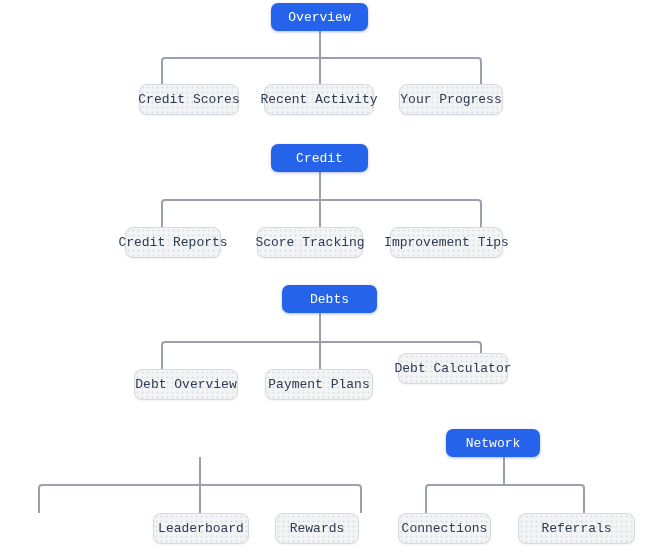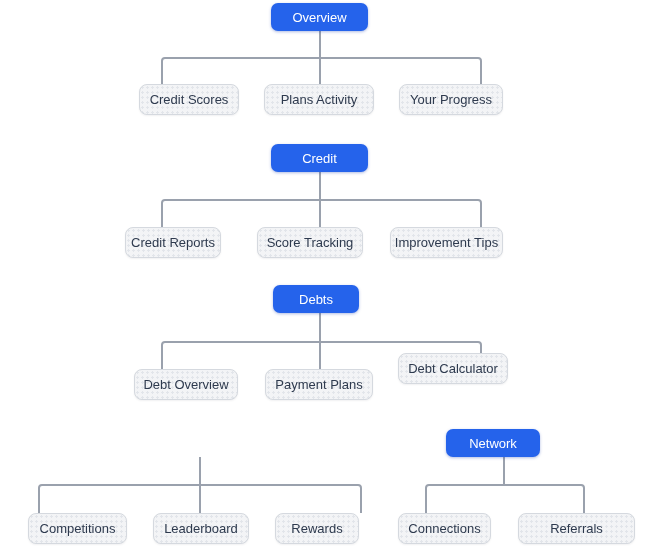--- a/index.html
+++ b/index.html
@@ -3,21 +3,21 @@
 <meta charset="utf-8">
 <style>
   html, body { margin: 0; padding: 0; }
   body { background: #ffffff; }
 
   .canvas {
     position: relative;
     width: 650px;
     height: 558px;
     background: var(--bg, #ffffff);
-    font-family: Liberation Sans, sans-serif;
+    font-family: Liberation Mono, monospace;
     overflow: hidden;
   }
 
   svg.connectors {
     position: absolute;
     left: 0; top: 0;
     width: 650px; height: 558px;
   }
   svg.connectors path {
     stroke: var(--connector, #9aa1ad);
@@ -74,34 +74,33 @@
 
     <path d="M200 457 V513"></path>
     <path d="M39 513 V488 Q39 485 42 485 H358 Q361 485 361 488 V513"></path>
 
     <path d="M504 457 V485"></path>
     <path d="M426 513 V488 Q426 485 429 485 H581 Q584 485 584 488 V513"></path>
   </svg>
 
   <div class="node parent" style="left:271px; top:3px;  width:97px">Overview</div>
   <div class="node child" style="left:139px; top:84px; width:100px">Credit Scores</div>
-  <div class="node child" style="left:264px; top:84px; width:110px">Plans Activity</div>
+  <div class="node child" style="left:264px; top:84px; width:110px">Recent Activity</div>
   <div class="node child" style="left:399px; top:84px; width:104px">Your Progress</div>
 
   <div class="node parent" style="left:271px; top:144px; width:97px">Credit</div>
   <div class="node child" style="left:125px; top:227px; width:96px">Credit Reports</div>
   <div class="node child" style="left:257px; top:227px; width:106px">Score Tracking</div>
   <div class="node child" style="left:390px; top:227px; width:113px">Improvement Tips</div>
 
-  <div class="node parent" style="left:273px; top:285px; width:86px">Debts</div>
+  <div class="node parent" style="left:282px; top:285px; width:95px">Debts</div>
   <div class="node child" style="left:134px; top:369px; width:104px">Debt Overview</div>
   <div class="node child" style="left:265px; top:369px; width:108px">Payment Plans</div>
   <div class="node child" style="left:398px; top:353px; width:110px">Debt Calculator</div>
 
-  <div class="node child" style="left:28px;  top:513px; width:99px">Competitions</div>
   <div class="node child" style="left:153px; top:513px; width:96px">Leaderboard</div>
   <div class="node child" style="left:275px; top:513px; width:84px">Rewards</div>
 
   <div class="node parent" style="left:446px; top:429px; width:94px">Network</div>
   <div class="node child" style="left:398px; top:513px; width:93px">Connections</div>
   <div class="node child" style="left:518px; top:513px; width:117px">Referrals</div>
 
 </div>
 
 </body></html>

